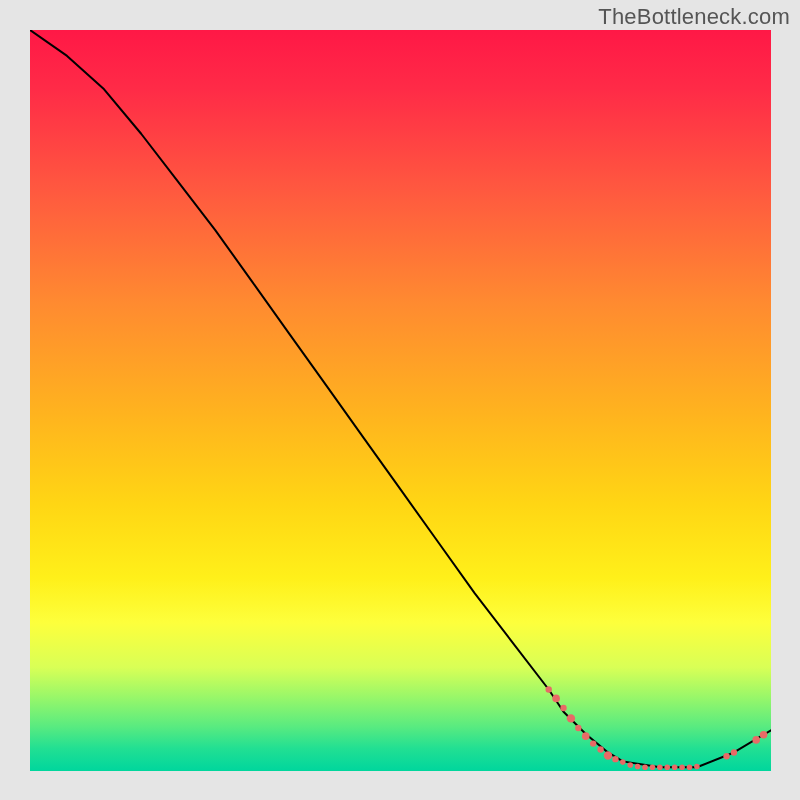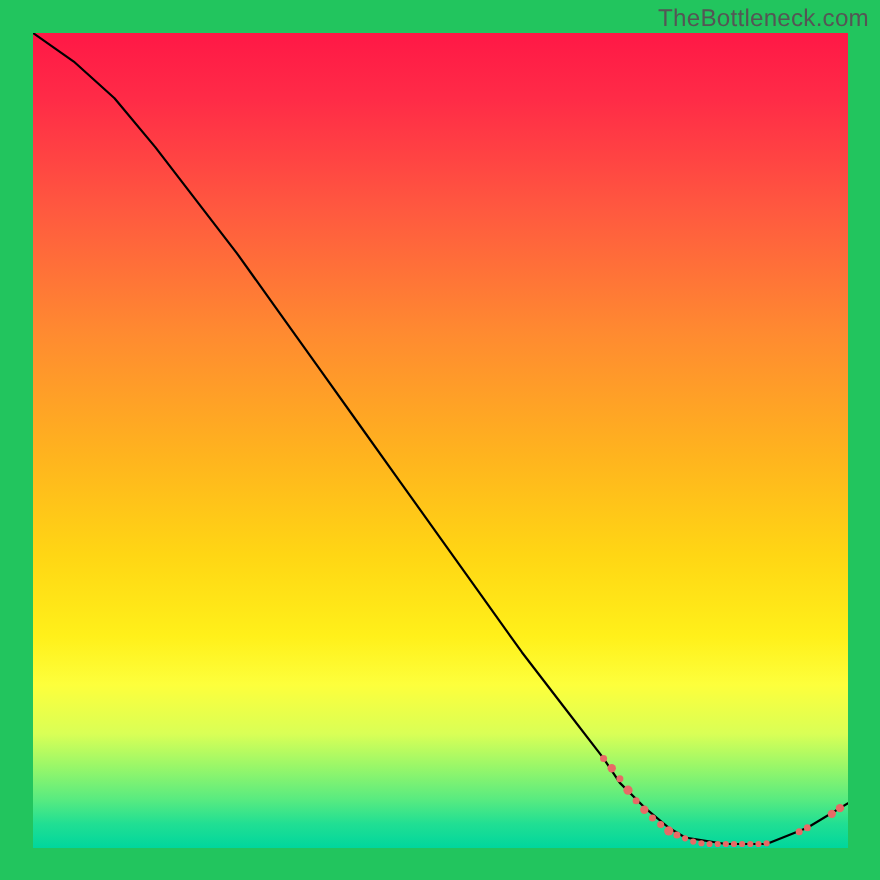--- a/index.html
+++ b/index.html
@@ -8,21 +8,21 @@
     width: 800px;
     height: 800px;
     background: #000;
     font-family: Arial, Helvetica, sans-serif;
     overflow: hidden;
   }
   .frame {
     position: relative;
     width: 800px;
     height: 800px;
-    background: #22c55e;
+    background: #e5e5e5;
   }
   .watermark {
     position: absolute;
     top: 4px;
     right: 10px;
     color: #555;
     font-size: 22px;
     font-weight: 500;
     letter-spacing: 0.2px;
     z-index: 30;

